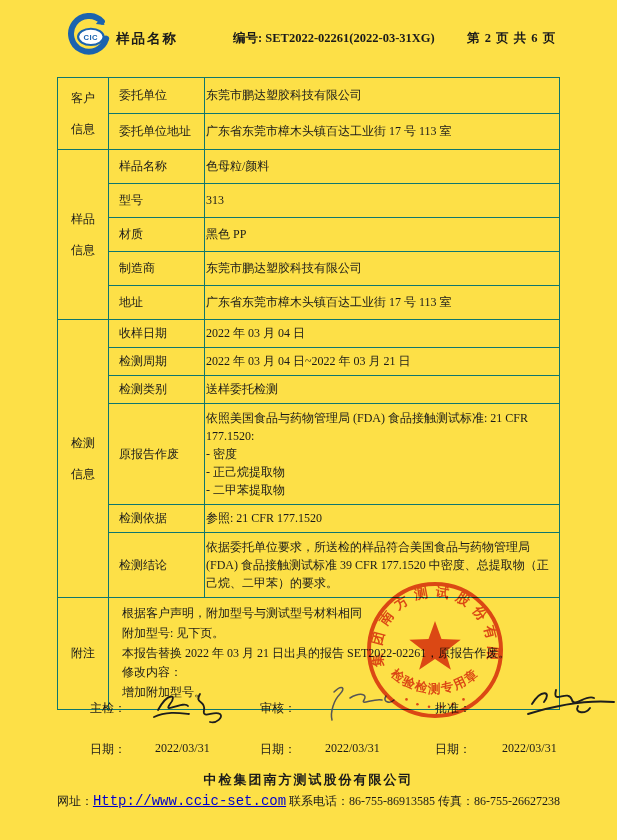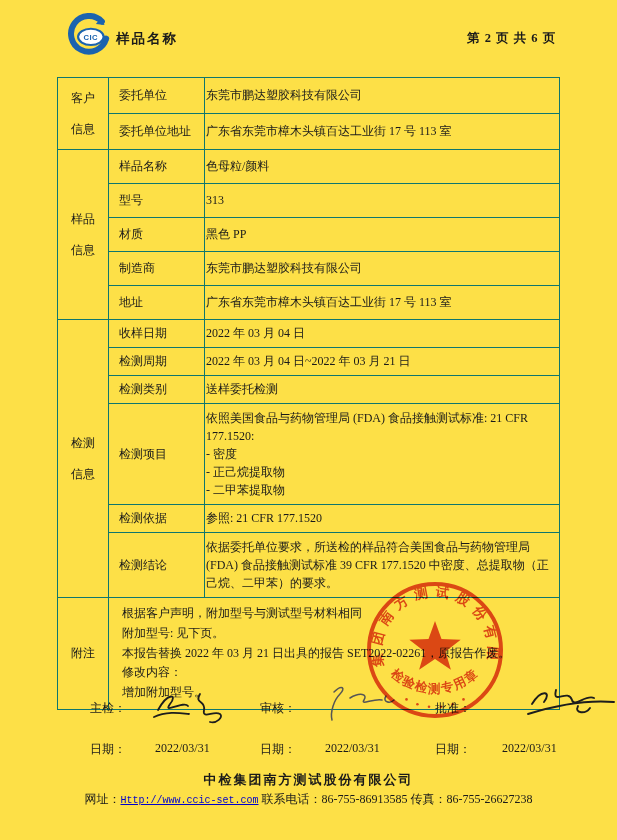--- a/index.html
+++ b/index.html
@@ -33,37 +33,38 @@
   .sig-svg{position:absolute;}
   .dateval{position:absolute;white-space:nowrap;}
 
   
   .stamp{position:absolute;left:360px;top:575px;width:150px;height:150px;opacity:.88;mix-blend-mode:multiply;}
 
   
   .footer{position:absolute;left:0;top:771px;width:617px;text-align:center;line-height:1.45;}
   .f-company{font-size:13px;font-weight:bold;letter-spacing:2px;}
   .f-line{font-size:12px;margin-top:1px;}
-  .f-link{color:#0000cc;text-decoration:underline;font-family:"Liberation Mono","DejaVu Sans Mono",monospace;font-size:10px;}
+  .f-link{color:#0000cc;text-decoration:underline;font-family:"Liberation Mono","DejaVu Sans Mono",monospace;font-size:14px;}
 </style>
 </head>
 <body>
 
 <div class="page">
 
   <svg class="hdr-logo" viewBox="0 0 60 54">
     <g fill="none" stroke-linecap="round">
       <path d="M44,10 A 21,21 0 1 0 49,30" stroke-width="7" stroke="#1b63ae"></path>
       <path d="M43,5 L47,14 L37,13 Z" stroke="none" fill="#1b63ae"></path>
       <path d="M52,33 L46,26 L41,35 Z" stroke="none" fill="#1b63ae"></path>
       <ellipse cx="31" cy="28" rx="15" ry="9.5" fill="#ffffff" stroke-width="2.5" stroke="#1b63ae"></ellipse>
       <text x="31" y="31.5" text-anchor="middle" font-size="9" font-weight="bold" font-family="Liberation Sans, sans-serif" stroke="none" letter-spacing="0.5" fill="#1b63ae">CIC</text>
     </g>
   </svg>
   <div class="hdr-title">样品名称</div>
+  <div class="hdr-no"><span>编号: </span><span>SET2022-02261(2022-03-31XG)</span></div>
   <div class="hdr-page">第 2 页 共 6 页</div>
 
   <div class="tbl-wrap">
     <table class="report">
       <colgroup>
           <col style="width:51px">
           <col style="width:96px">
           <col>
         </colgroup>
 
@@ -110,21 +111,21 @@
       </tr>
       <tr class="r25">
         <td class="lbl">检测周期</td>
         <td class="val">2022 年 03 月 04 日~2022 年 03 月 21 日</td>
       </tr>
       <tr class="r25">
         <td class="lbl">检测类别</td>
         <td class="val">送样委托检测</td>
       </tr>
       <tr>
-        <td class="lbl">检测项目</td>
+        <td class="lbl">原报告作废</td>
         <td class="val multi pre">依照美国食品与药物管理局 (FDA) 食品接触测试标准: 21 CFR 177.1520:
 - 密度
 - 正己烷提取物
 - 二甲苯提取物</td>
       </tr>
       <tr class="r25">
         <td class="lbl">检测依据</td>
         <td class="val">参照: 21 CFR 177.1520</td>
       </tr>
       <tr>

